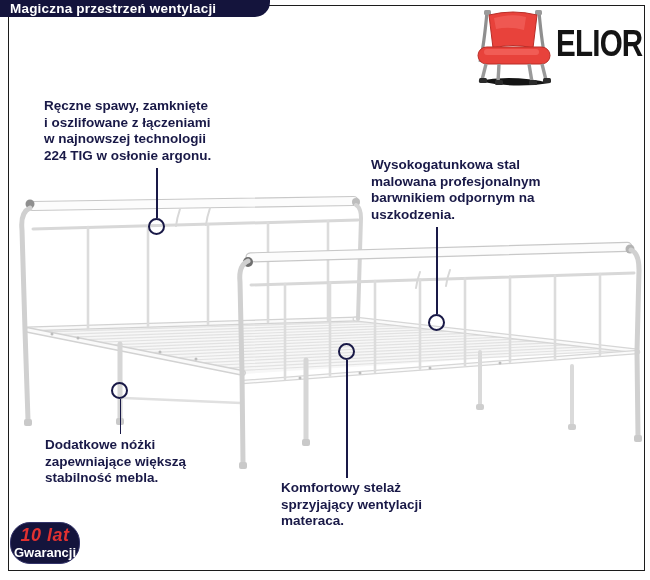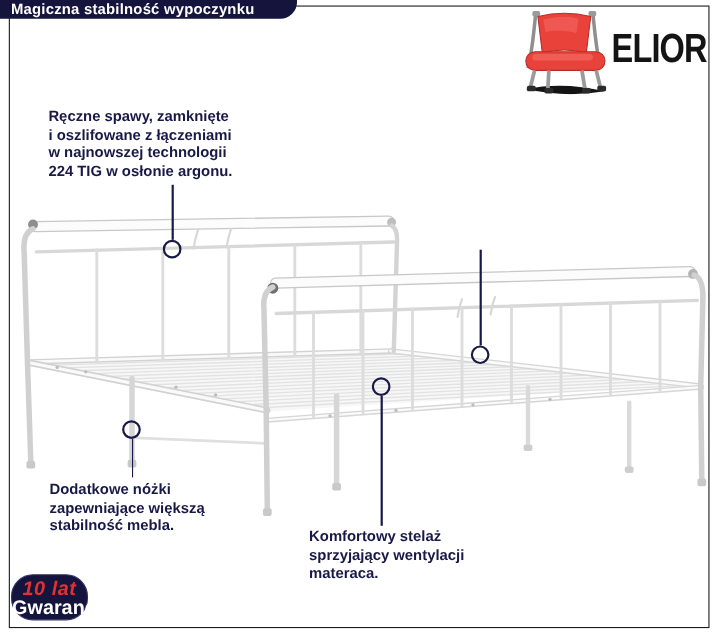--- a/index.html
+++ b/index.html
@@ -58,21 +58,21 @@
   
   .warranty{
     position:absolute;left:10px;top:522px;width:70px;height:42px;
     background:var(--banner-bg,#14143c);border:1px solid #34346a;border-radius:20px;
     text-align:center;z-index:6;box-sizing:border-box;padding-top:2px;
   }
   .warranty .years{
     color:var(--warranty-red,#e23131);font-size:18px;font-weight:bold;font-style:italic;
     line-height:20px;letter-spacing:.5px;
   }
-  .warranty .label{color:#fff;font-size:18px;font-weight:bold;line-height:15px;}
+  .warranty .label{color:#fff;font-size:13px;font-weight:bold;line-height:15px;}
   
   .edinos{
     position:absolute;left:567px;top:500px;width:73px;height:66px;
     background:var(--edinos-magenta,#b01d59);z-index:6;overflow:hidden;
   }
   .edinos .ebrand{
     position:absolute;left:0;top:3px;width:100%;text-align:center;
     color:#f3e6ec;font-size:16px;font-weight:bold;letter-spacing:.5px;z-index:2;
   }
   .edinos .vmark{position:absolute;left:12px;top:15px;z-index:1;}
@@ -182,21 +182,21 @@
         <rect x="302" y="439" width="8" height="7" rx="2" fill="#c9c9c9" stroke="none"></rect>
         <line x1="480" y1="352" x2="480" y2="405" stroke="#dadada" stroke-width="4"></line>
         <rect x="476" y="404" width="8" height="6" rx="2" fill="#cecece" stroke="none"></rect>
         <line x1="572" y1="366" x2="572" y2="425" stroke="#dadada" stroke-width="4"></line>
         <rect x="568" y="424" width="8" height="6" rx="2" fill="#cecece" stroke="none"></rect>
       </g>
     </g>
   </svg>
 
   <div class="banner">
-    <span>Magiczna stabilność wypoczynku</span>
+    <span>Magiczna przestrzeń wentylacji</span>
   </div>
 
   <div class="logo">
     <svg class="chair" width="78" height="80" viewBox="0 0 78 80">
       <path d="M2,75 Q36,68 74,77 Q38,83 2,75 Z" fill="#141414"></path>
       <path d="M11,6 C9,28 7,44 4,56" stroke="#8f8f8f" stroke-width="3.2" fill="none"></path>
       <path d="M63,6 C65,28 67,44 70,56" stroke="#8f8f8f" stroke-width="3.2" fill="none"></path>
       <rect x="8" y="4" width="7" height="5" rx="1.5" fill="#9a9a9a"></rect>
       <rect x="59" y="4" width="7" height="5" rx="1.5" fill="#9a9a9a"></rect>
       <path d="M13,9 Q37,3 61,9 L57,42 Q37,37 17,42 Z" fill="#e8423b" stroke="#b92d27" stroke-width="1"></path>
@@ -212,20 +212,24 @@
       <rect x="53" y="74" width="8" height="5" rx="1.5" fill="#2b2b2b"></rect>
       <rect x="67" y="72" width="8" height="5" rx="1.5" fill="#2b2b2b"></rect>
     </svg>
     <div class="brand">ELIOR</div>
   </div>
 
   <div class="note note-welds">Ręczne spawy, zamknięte
 i oszlifowane z łączeniami
 w najnowszej technologii
 224 TIG w osłonie argonu.</div>
+  <div class="note note-steel">Wysokogatunkowa stal
+malowana profesjonalnym
+barwnikiem odpornym na
+uszkodzenia.</div>
   <div class="note note-legs">Dodatkowe nóżki
 zapewniające większą
 stabilność mebla.</div>
   <div class="note note-slats">Komfortowy stelaż
 sprzyjający wentylacji
 materaca.</div>
 
   <div class="callout-line line-welds"></div>
   <div class="callout-line line-steel"></div>
   <div class="callout-line line-legs"></div>

